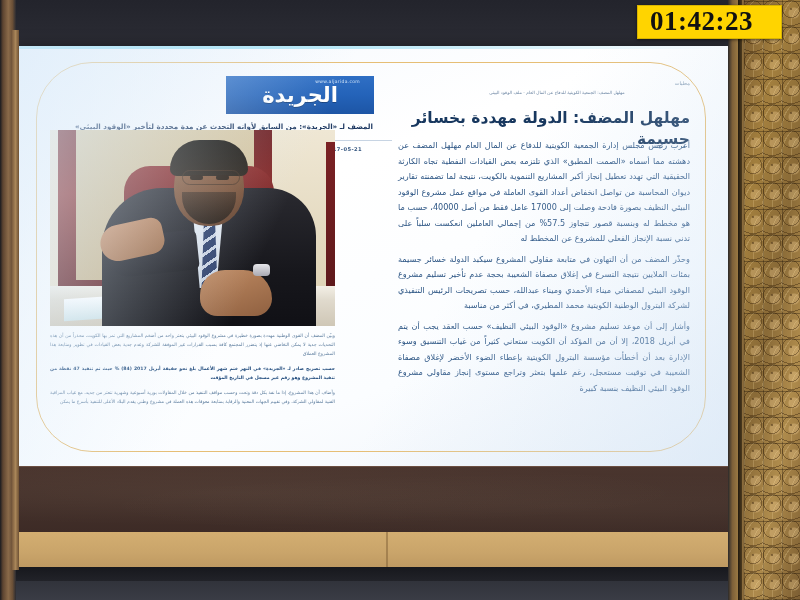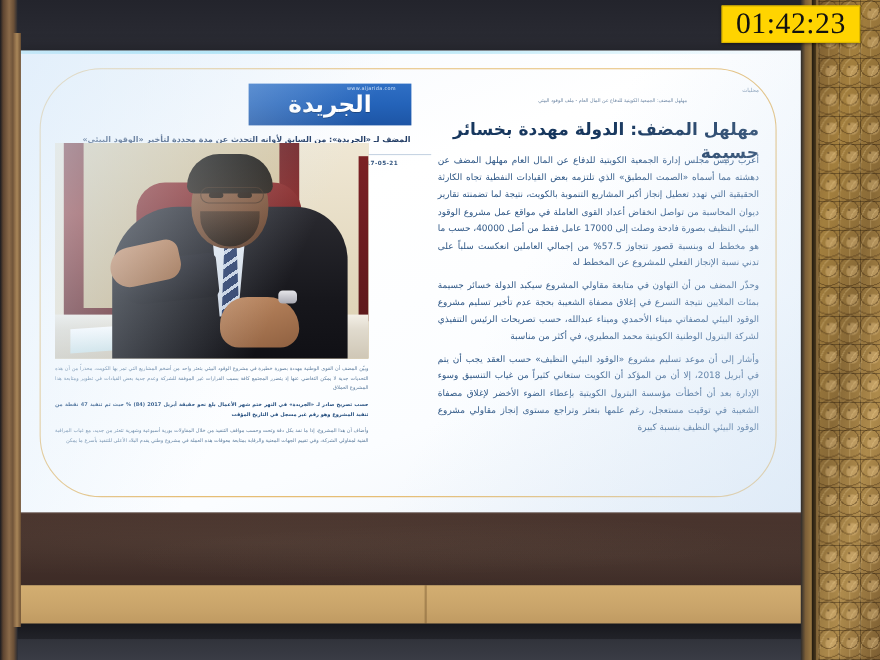--- a/index.html
+++ b/index.html
@@ -244,22 +244,22 @@
   }
   .caption p { margin-bottom: 6px; }
   .caption .hl { color:#1f4a7c; font-weight:bold; }
 
   
   .timer {
     position: absolute; right: 18px; top: 5px;
     background: #ffd400;
     color: #111;
     font-family: "Liberation Serif", "DejaVu Serif", serif;
-    font-size: 27px; font-weight: normal;
-    padding: 1px 12px 3px 12px;
+    font-size: 27px; font-weight: bold;
+    padding: 1px 28px 3px 12px;
     line-height: 1.05;
     letter-spacing: .5px;
     border: 1px solid #d9b400;
     box-shadow: 0 1px 3px rgba(0,0,0,.5);
     z-index: 40;
   }
 </style>
 </head>
 <body>
 

